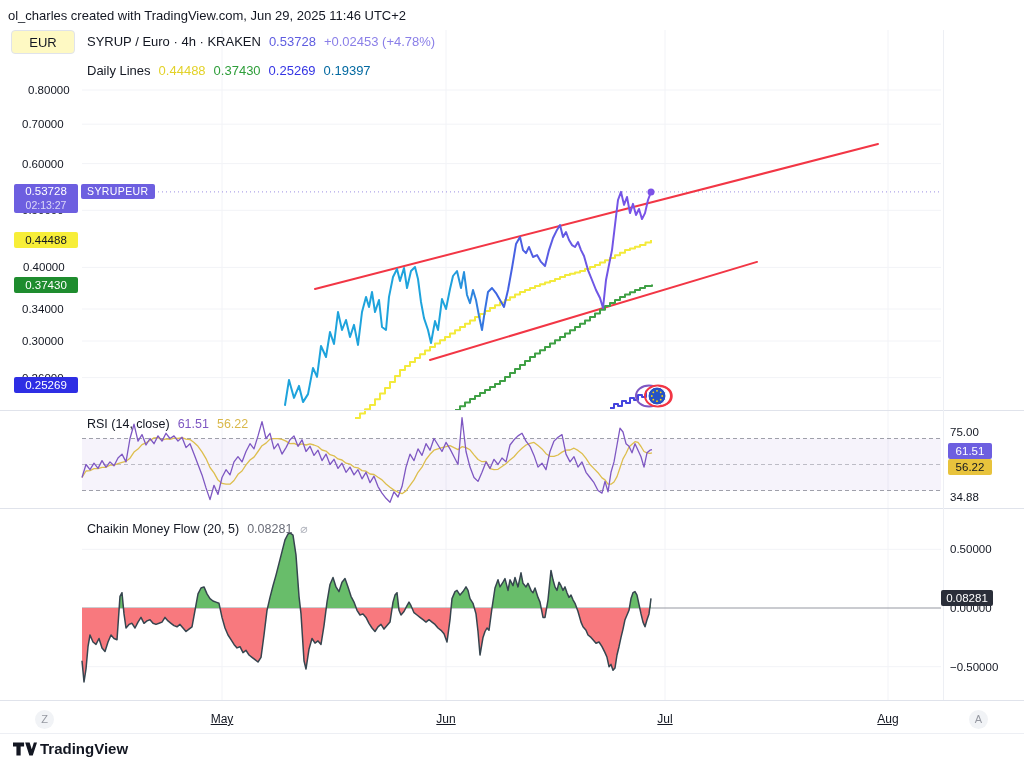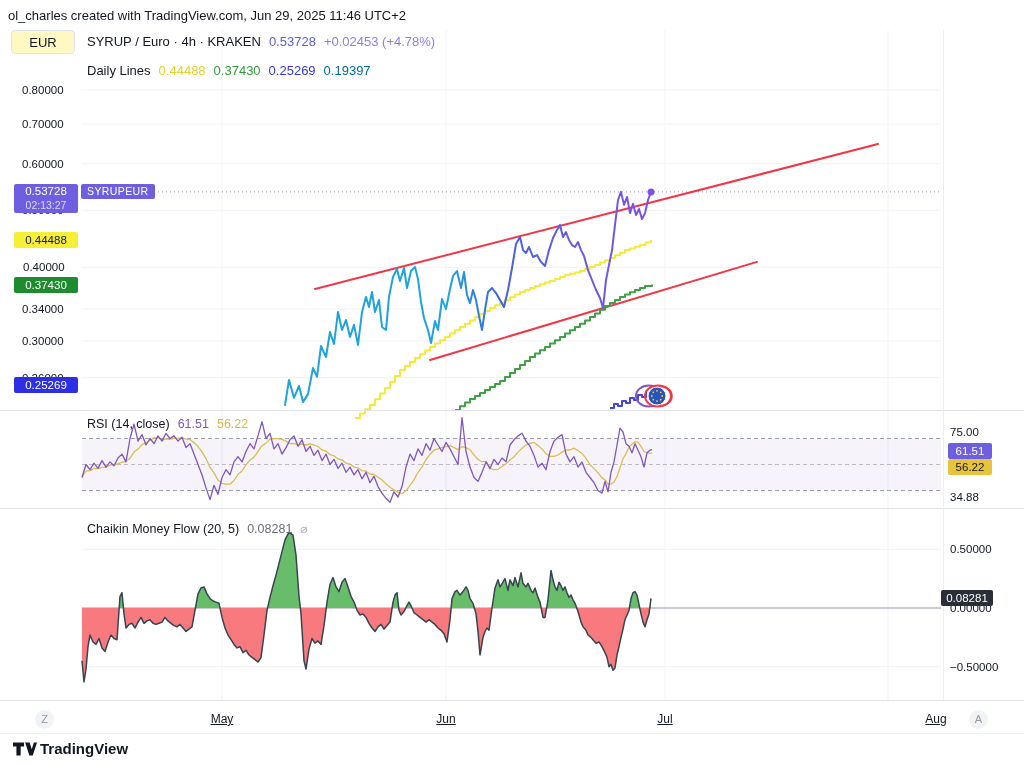--- a/index.html
+++ b/index.html
@@ -157,30 +157,30 @@
 
   <div class="tcircle" style="left:35px;">Z</div>
   <div class="tcircle" style="left:969px;">A</div>
 
   <svg id="tv-logo" class="abs" width="24" height="16" viewBox="0 0 26 16">
     <path d="M0 1 H12 V5.4 H8.3 V15 H3.7 V5.4 H0 Z" fill="#131722"></path>
     <path d="M13.2 1 H18 L20.3 8.4 L22.6 1 H26 L21.4 15 H17.7 Z" fill="#131722"></path>
   </svg>
   <div class="abs footer-brand">TradingView</div>
 
-<div class="tick" style="left: 22px; top: 82px;">0.80000</div>
+<div class="tick" style="left: 28px; top: 82px;">0.80000</div>
     <div class="tick" style="left: 22px; top: 116.169px;">0.70000</div>
     <div class="tick" style="left: 22px; top: 155.614px;">0.60000</div>
     <div class="tick" style="left: 22px; top: 202.267px;">0.50000</div>
     <div class="tick" style="left: 23px; top: 259.367px;">0.40000</div>
     <div class="tick" style="left: 22px; top: 300.953px;">0.34000</div>
     <div class="tick" style="left: 22px; top: 332.981px;">0.30000</div>
     <div class="tick" style="left: 22px; top: 369.598px;">0.26000</div>
     <div class="tick" style="left: 950px; top: 424px;">75.00</div>
     <div class="tick" style="left: 950px; top: 489px;">34.88</div>
     <div class="tick" style="left: 950px; top: 541.3px;">0.50000</div>
     <div class="tick" style="left: 950px; top: 600px;">0.00000</div>
     <div class="tick" style="left: 950px; top: 658.7px;">−0.50000</div>
     <div class="tlabel" style="left: 222px;">May</div>
     <div class="tlabel" style="left: 446px;">Jun</div>
     <div class="tlabel" style="left: 665px;">Jul</div>
-    <div class="tlabel" style="left: 888px; margin-left: 48px;">Aug</div>
+    <div class="tlabel" style="left: 888px;">Aug</div>
   </div>
 
 </body></html>

